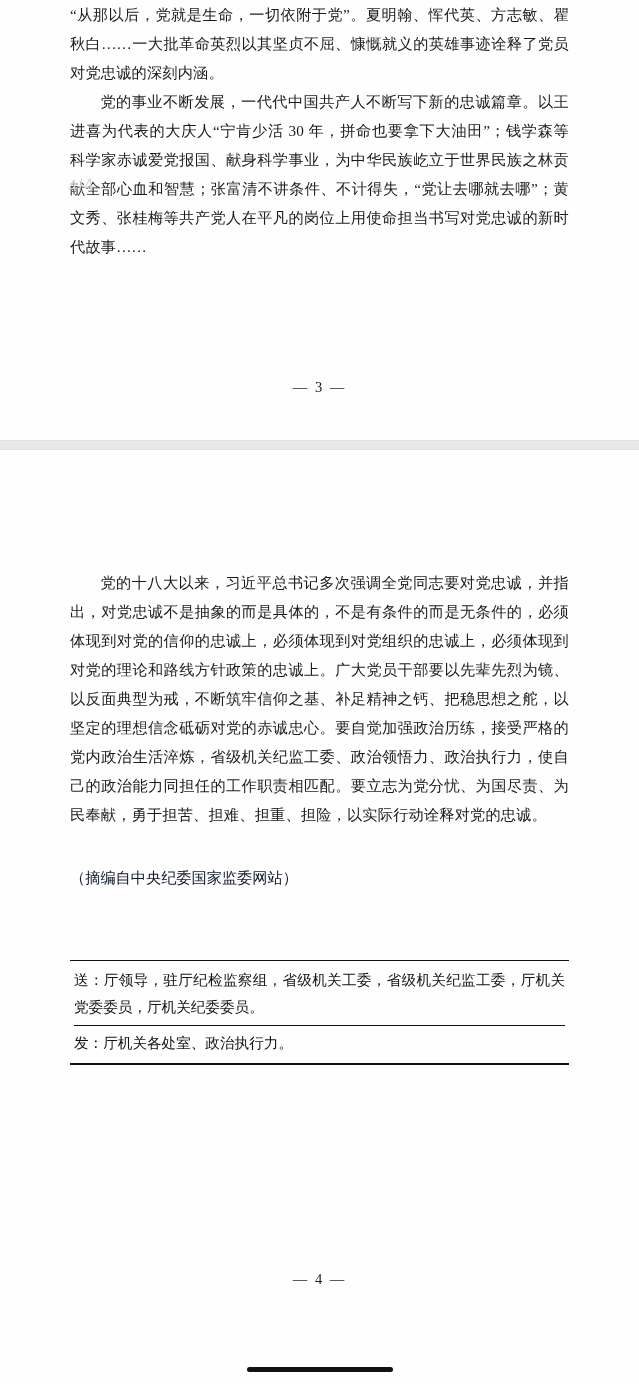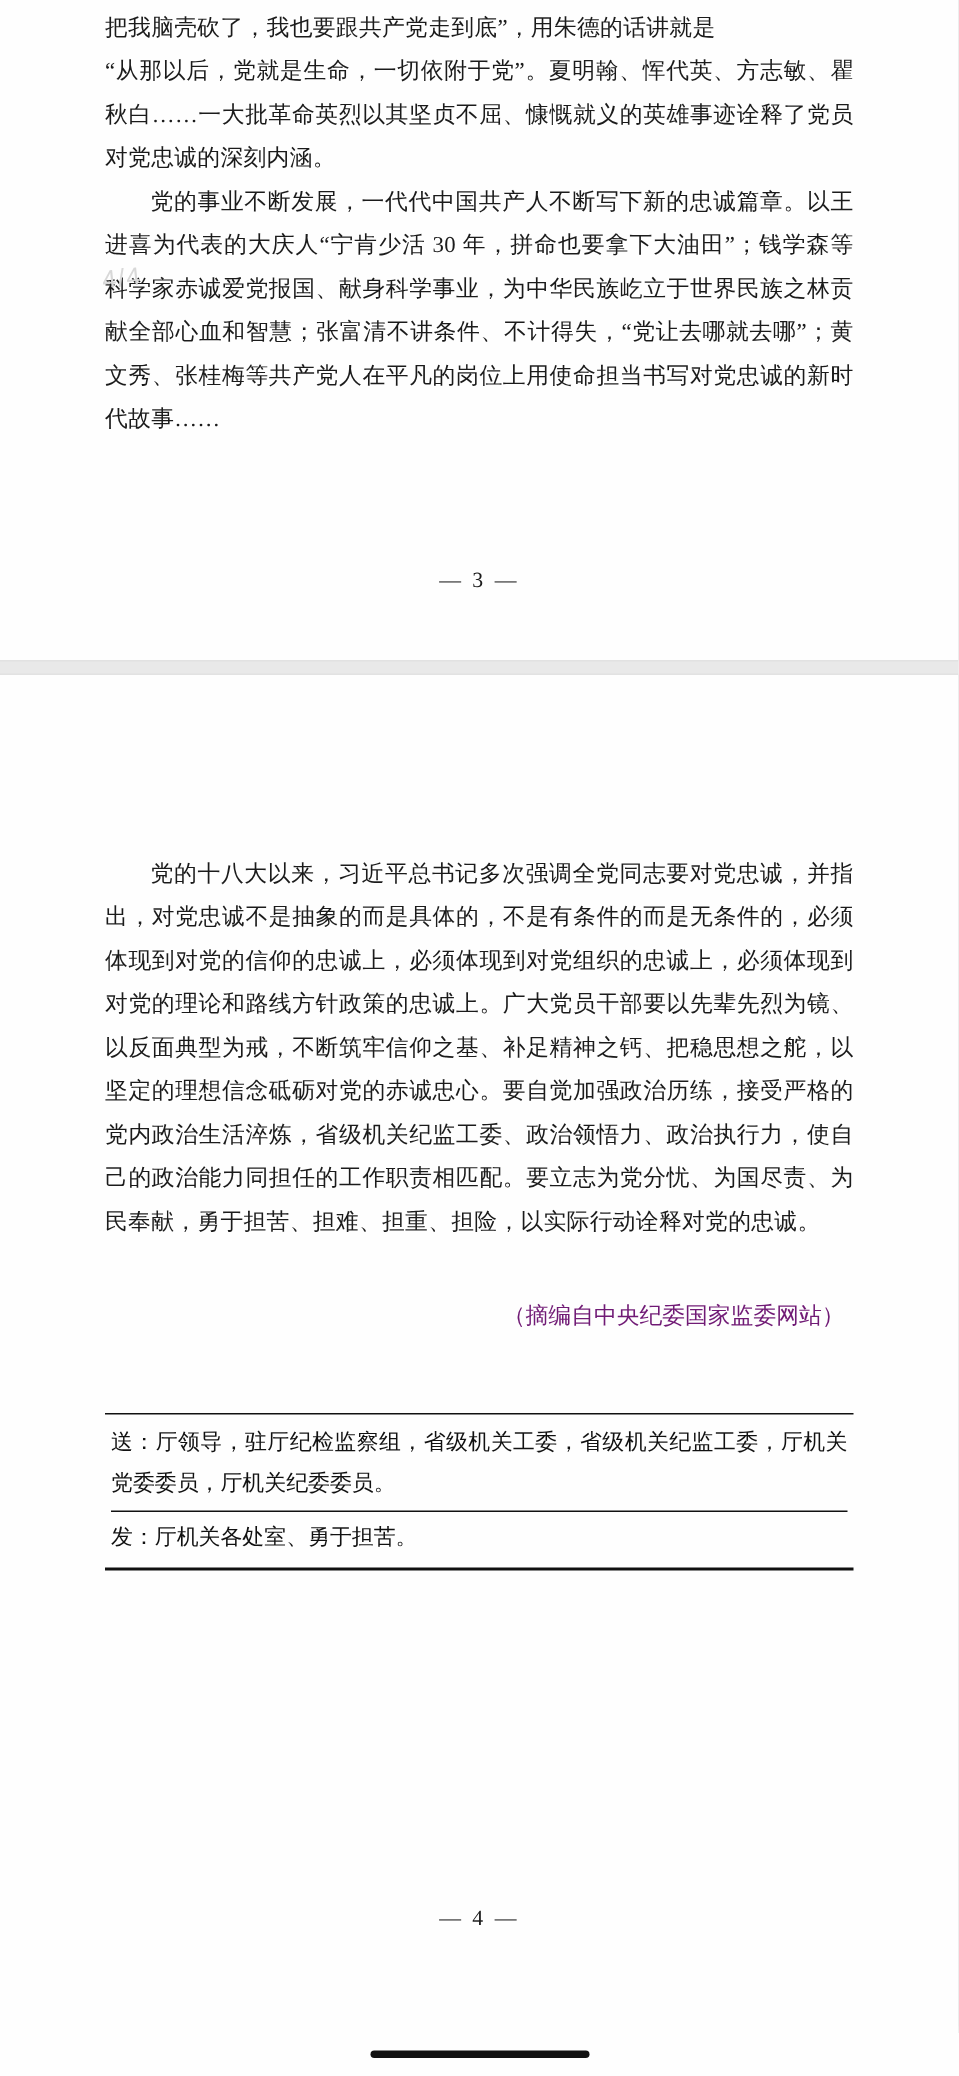--- a/index.html
+++ b/index.html
@@ -86,29 +86,29 @@
     letter-spacing: 2px;
   }
   .pn-1 { bottom: 44px; }
   .pn-2 { bottom: 62px; }
 
   .p2-top-space { height: 118px; }
 
   .source-line {
     margin: 0;
     padding-top: 34px;
-    text-align: right;
+    text-align: left;
     font-size: 15.2px;
     line-height: 29px;
-    color: #701a75;
+    color: #0f172a;
     padding-right: 6px;
   }
 
   .distribution {
-    margin-top: 50px;
+    margin-top: 68px;
     border-top: 1.6px solid #111;
     border-bottom: 2.4px solid #111;
     padding: 6px 4px 6px 4px;
   }
   .dist-row {
     font-size: 14.6px;
     line-height: 27px;
     color: #111;
     text-align: justify;
     text-justify: inter-ideograph;
@@ -136,21 +136,20 @@
 </style>
 </head>
 <body>
 
 <div class="viewer">
 
   <div class="page page-1">
     <div class="watermark">4/4</div>
 
     <div class="body-text">
-      <p class="para first-line-partial" style="text-indent:0;">把我脑壳砍了，我也要跟共产党走到底”，用朱德的话讲就是</p>
       <p class="para" style="text-indent:0;">“从那以后，党就是生命，一切依附于党”。夏明翰、恽代英、方志敏、瞿秋白……一大批革命英烈以其坚贞不屈、慷慨就义的英雄事迹诠释了党员对党忠诚的深刻内涵。</p>
       <p class="para">党的事业不断发展，一代代中国共产人不断写下新的忠诚篇章。以王进喜为代表的大庆人“宁肯少活 30 年，拼命也要拿下大油田”；钱学森等科学家赤诚爱党报国、献身科学事业，为中华民族屹立于世界民族之林贡献全部心血和智慧；张富清不讲条件、不计得失，“党让去哪就去哪”；黄文秀、张桂梅等共产党人在平凡的岗位上用使命担当书写对党忠诚的新时代故事……</p>
     </div>
 
     <div class="page-number pn-1">— 3 —</div>
   </div>
 
   <div class="page-gap"></div>
 
   <div class="page page-2">
@@ -158,21 +157,21 @@
 
     <div class="body-text">
       <p class="para">党的十八大以来，习近平总书记多次强调全党同志要对党忠诚，并指出，对党忠诚不是抽象的而是具体的，不是有条件的而是无条件的，必须体现到对党的信仰的忠诚上，必须体现到对党组织的忠诚上，必须体现到对党的理论和路线方针政策的忠诚上。广大党员干部要以先辈先烈为镜、以反面典型为戒，不断筑牢信仰之基、补足精神之钙、把稳思想之舵，以坚定的理想信念砥砺对党的赤诚忠心。要自觉加强政治历练，接受严格的党内政治生活淬炼，省级机关纪监工委、政治领悟力、政治执行力，使自己的政治能力同担任的工作职责相匹配。要立志为党分忧、为国尽责、为民奉献，勇于担苦、担难、担重、担险，以实际行动诠释对党的忠诚。</p>
     </div>
 
     <p class="source-line">（摘编自中央纪委国家监委网站）</p>
 
     <div class="distribution">
       <div class="dist-row">送：厅领导，驻厅纪检监察组，省级机关工委，省级机关纪监工委，厅机关党委委员，厅机关纪委委员。</div>
       <div class="dist-sep"></div>
-      <div class="dist-row">发：厅机关各处室、勇于担苦。</div>
+      <div class="dist-row">发：厅机关各处室、政治执行力。</div>
     </div>
 
     <div class="page-number pn-2">— 4 —</div>
   </div>
 
   <div class="bottom-strip">
     <div class="home-indicator"></div>
   </div>
 
 </div>

